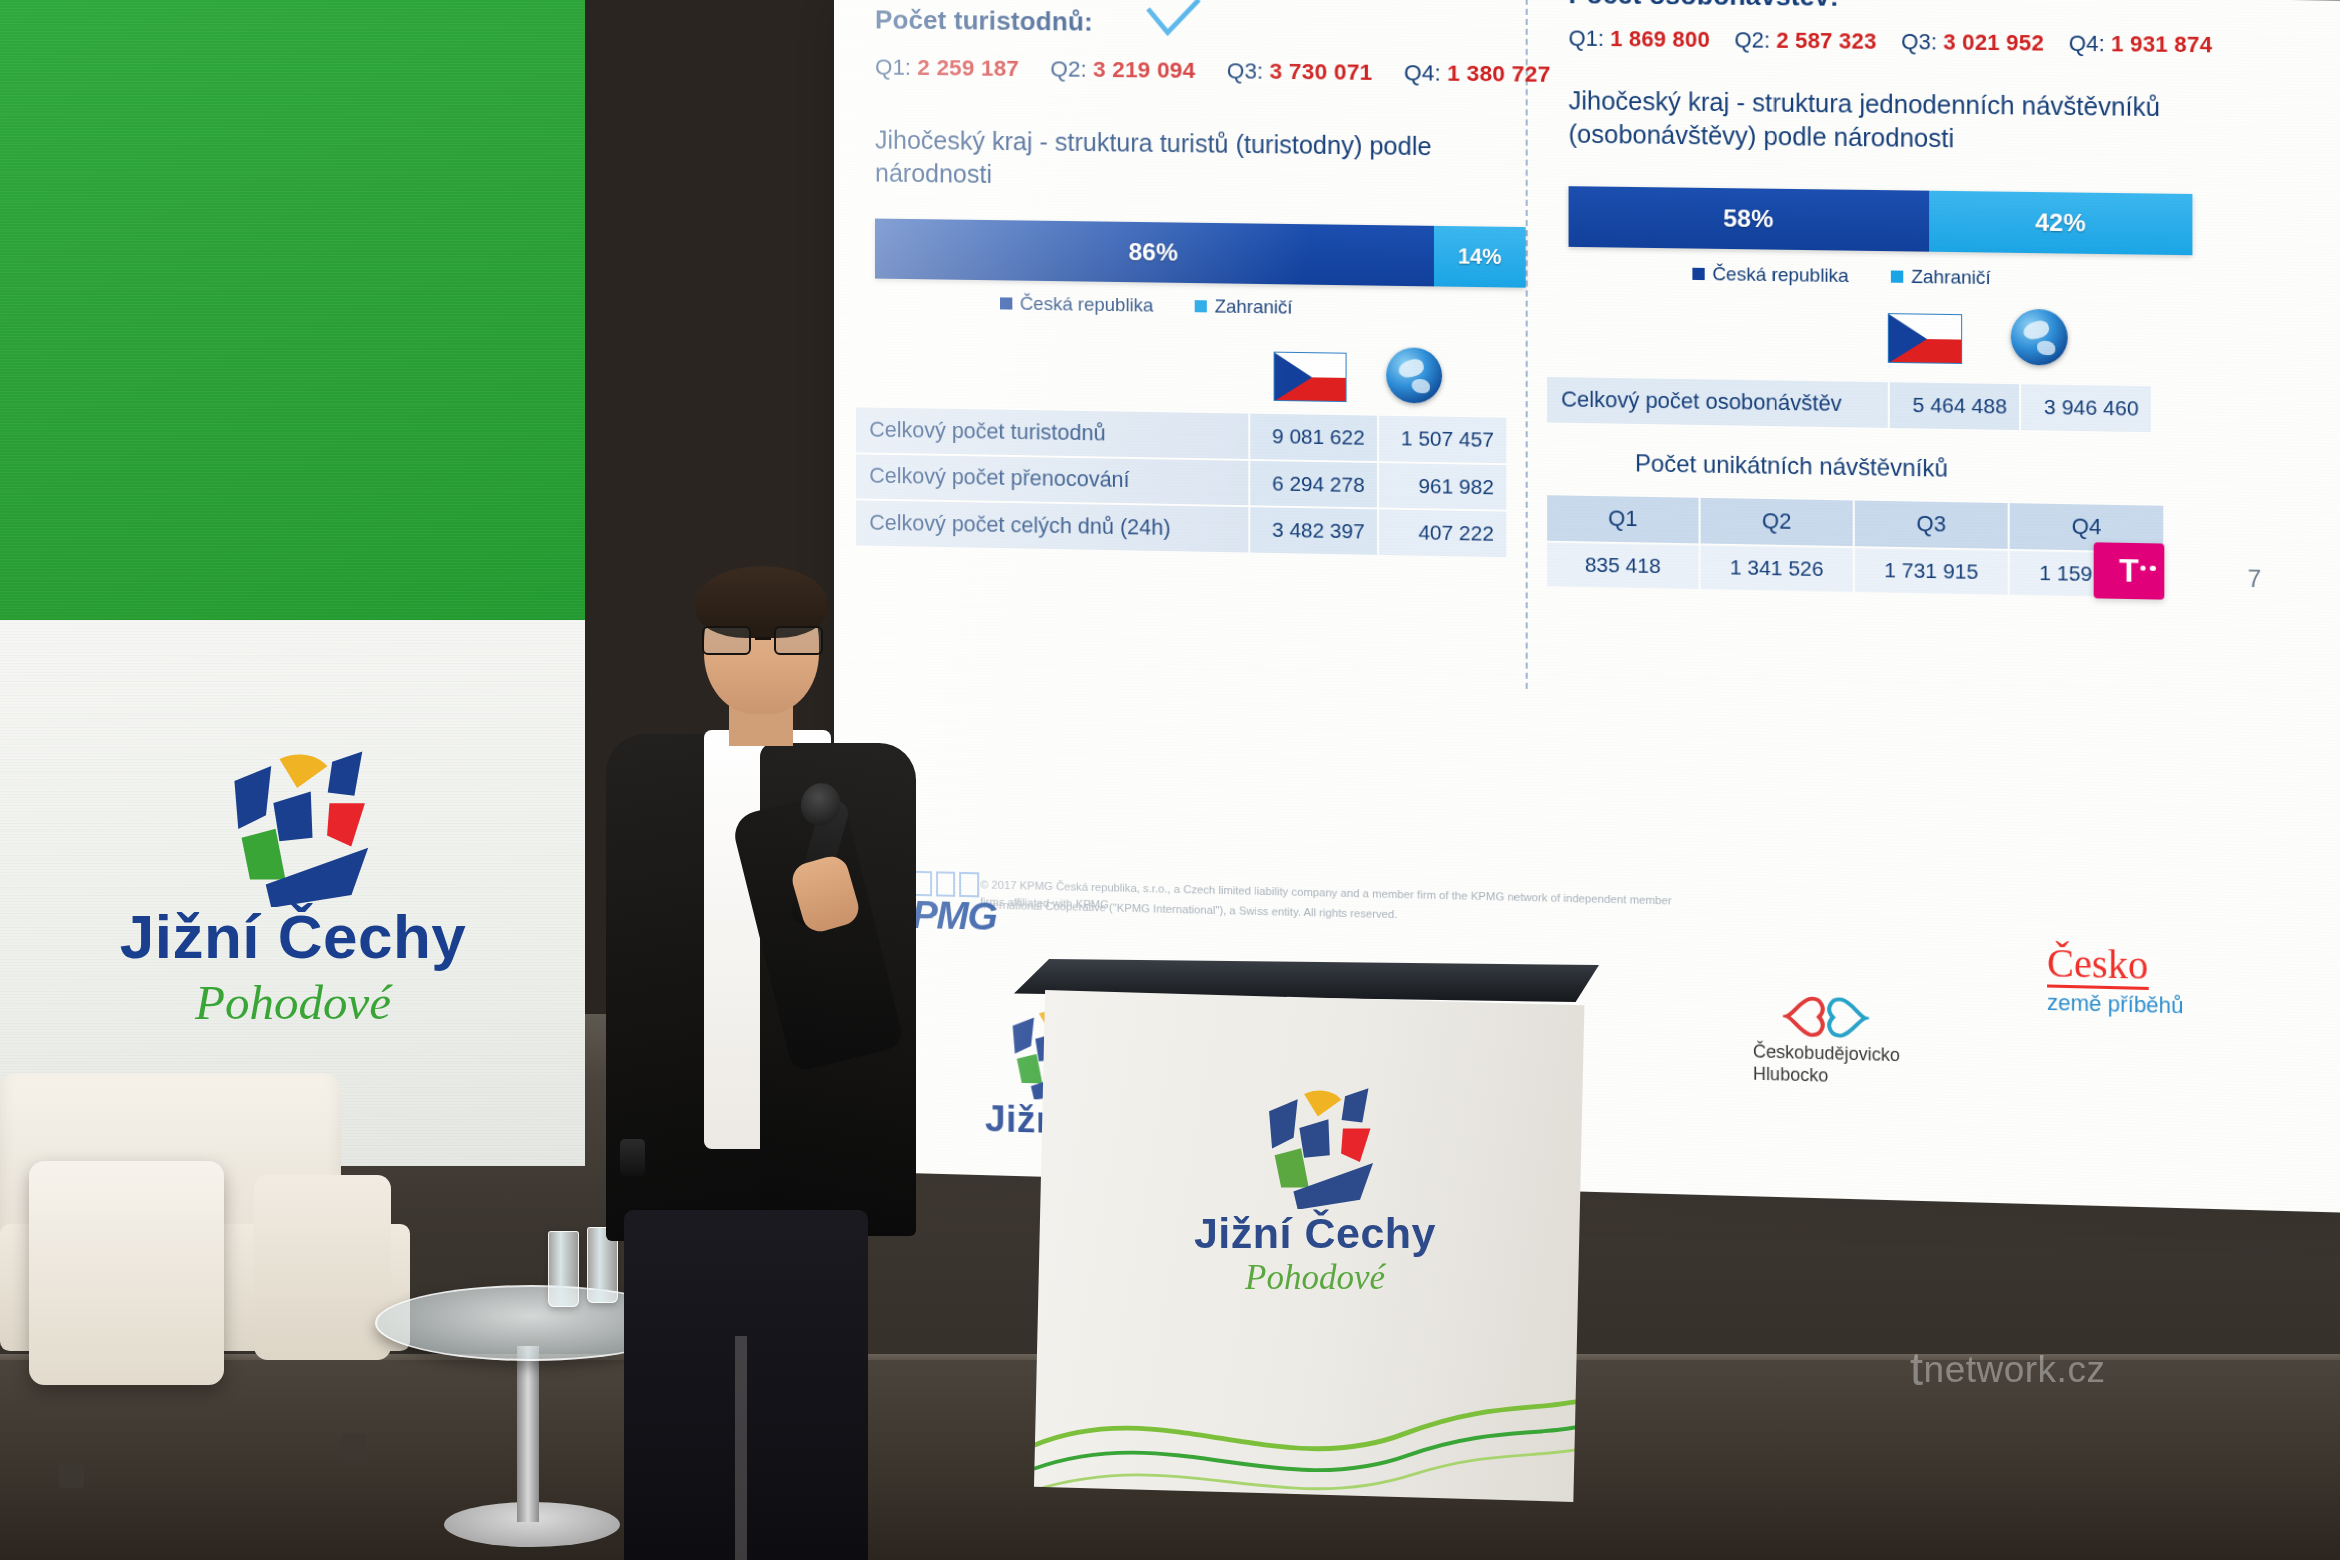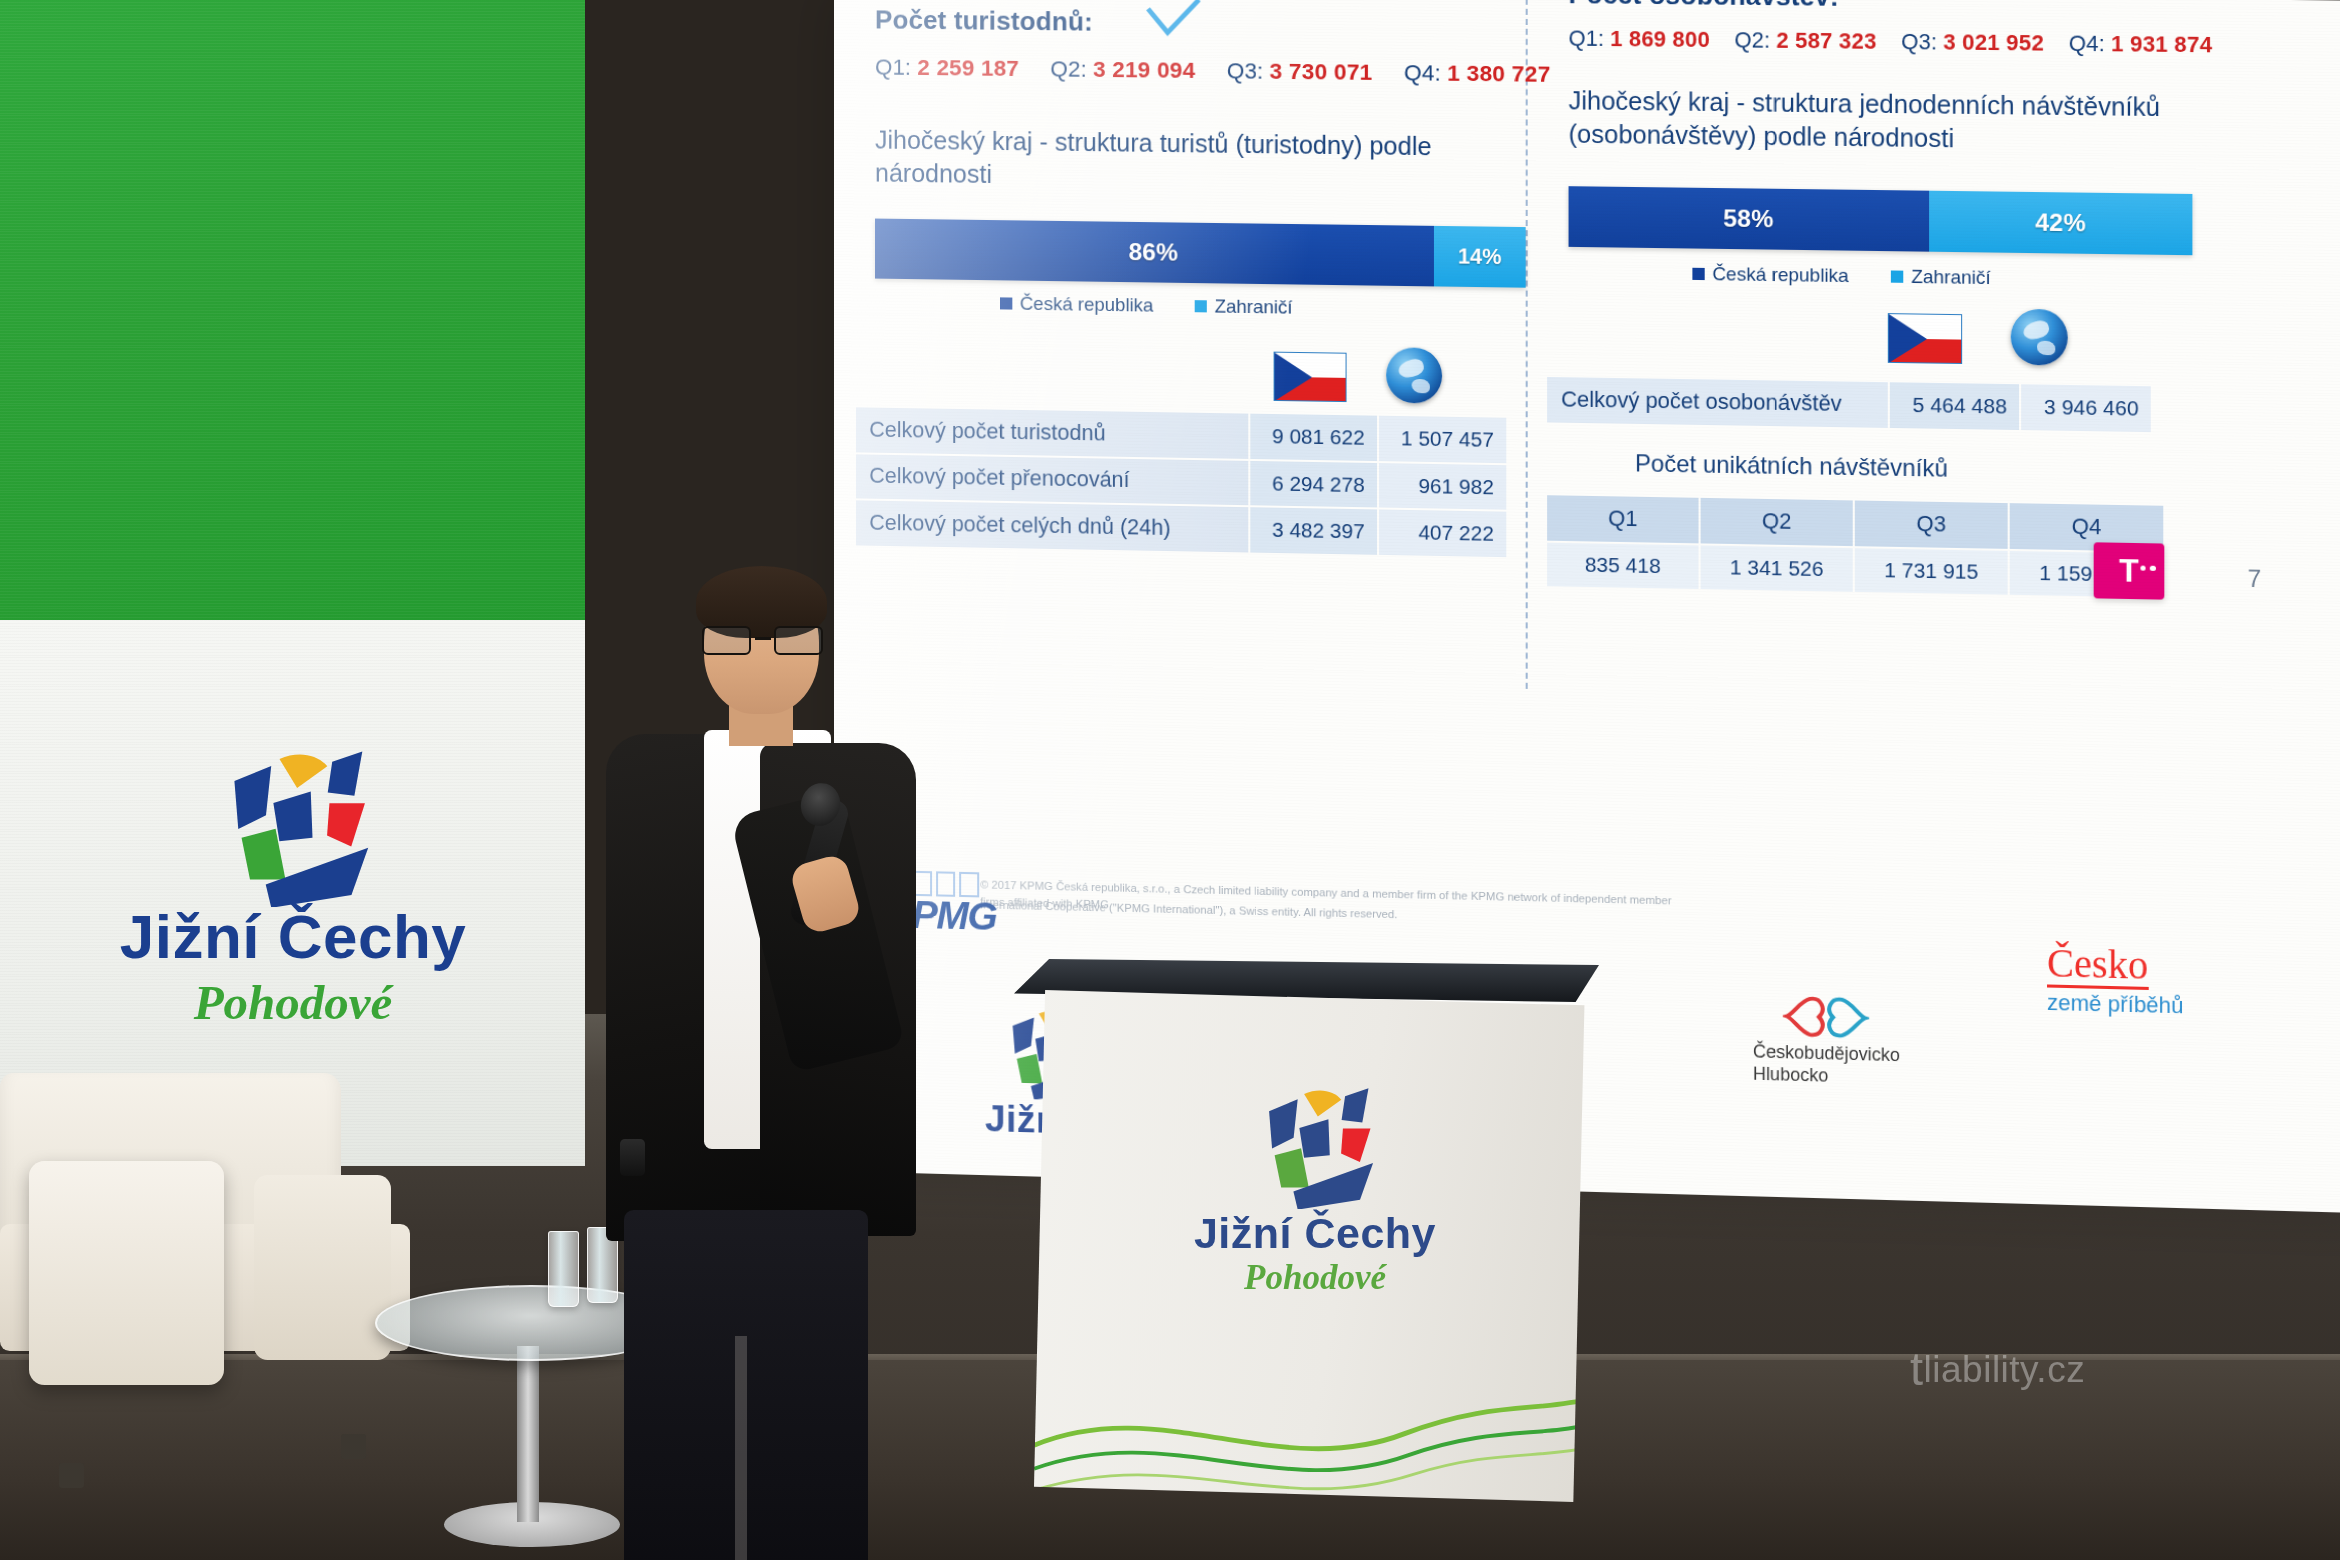--- a/index.html
+++ b/index.html
@@ -156,21 +156,21 @@
   .cesko .w2 { font-size:21.5px; color:#2e8fd0; display:block; text-align:right; margin-top:2.9px; }
 
   .cbj { position:absolute; text-align:left; }
   .cbj .marks { display:flex; justify-content:center; gap:2px; margin-bottom:3.9px; }
   .cbj .lbl { font-size:17.6px; color:#3a3a3a; line-height:1.25; }
 
   
   .jc { position:absolute; text-align:center; }
   .jc .mark { margin:0 auto; position:relative; }
   .jc .name { font-weight:700; color:#1b3f8f; letter-spacing:0.5px; }
-  .jc .sub { color:#3aa537; font-family:"Liberation Serif", serif; font-style:italic; font-weight:700; }
+  .jc .sub { color:#3aa537; font-family:"Liberation Serif", serif; font-style:italic; font-weight:400; }
 
   
   .podium-top {
     position:absolute; left:1014px; top:959px; width:585px; height:43px;
     background: linear-gradient(180deg,#3a3f46,#15181c);
     clip-path: polygon(6% 0%, 100% 14%, 96% 100%, 0% 80%);
     box-shadow: 0 5.9px 13.7px rgba(0,0,0,.45);
   }
   .podium-body {
     position:absolute; left:1034px; top:990px; width:556px; height:512px;
@@ -592,17 +592,17 @@
             <path d="M60 150 L176 128 L150 176 L62 176 Z" fill="#2d4a8a"></path>
           </g>
         </svg>
       </div>
       <div class="name" style="font-size:43px; color:#2d4a8a;">Jižní Čechy</div>
       <div class="sub" style="font-size:35px; color:#5aa83f;">Pohodové</div>
     </div>
   </div>
 
   <div class="watermark">
-    <span class="tmark">t</span><span>liability.cz</span>
+    <span class="tmark">t</span><span>network.cz</span>
   </div>
 
 </div>
 
 
 </body></html>

